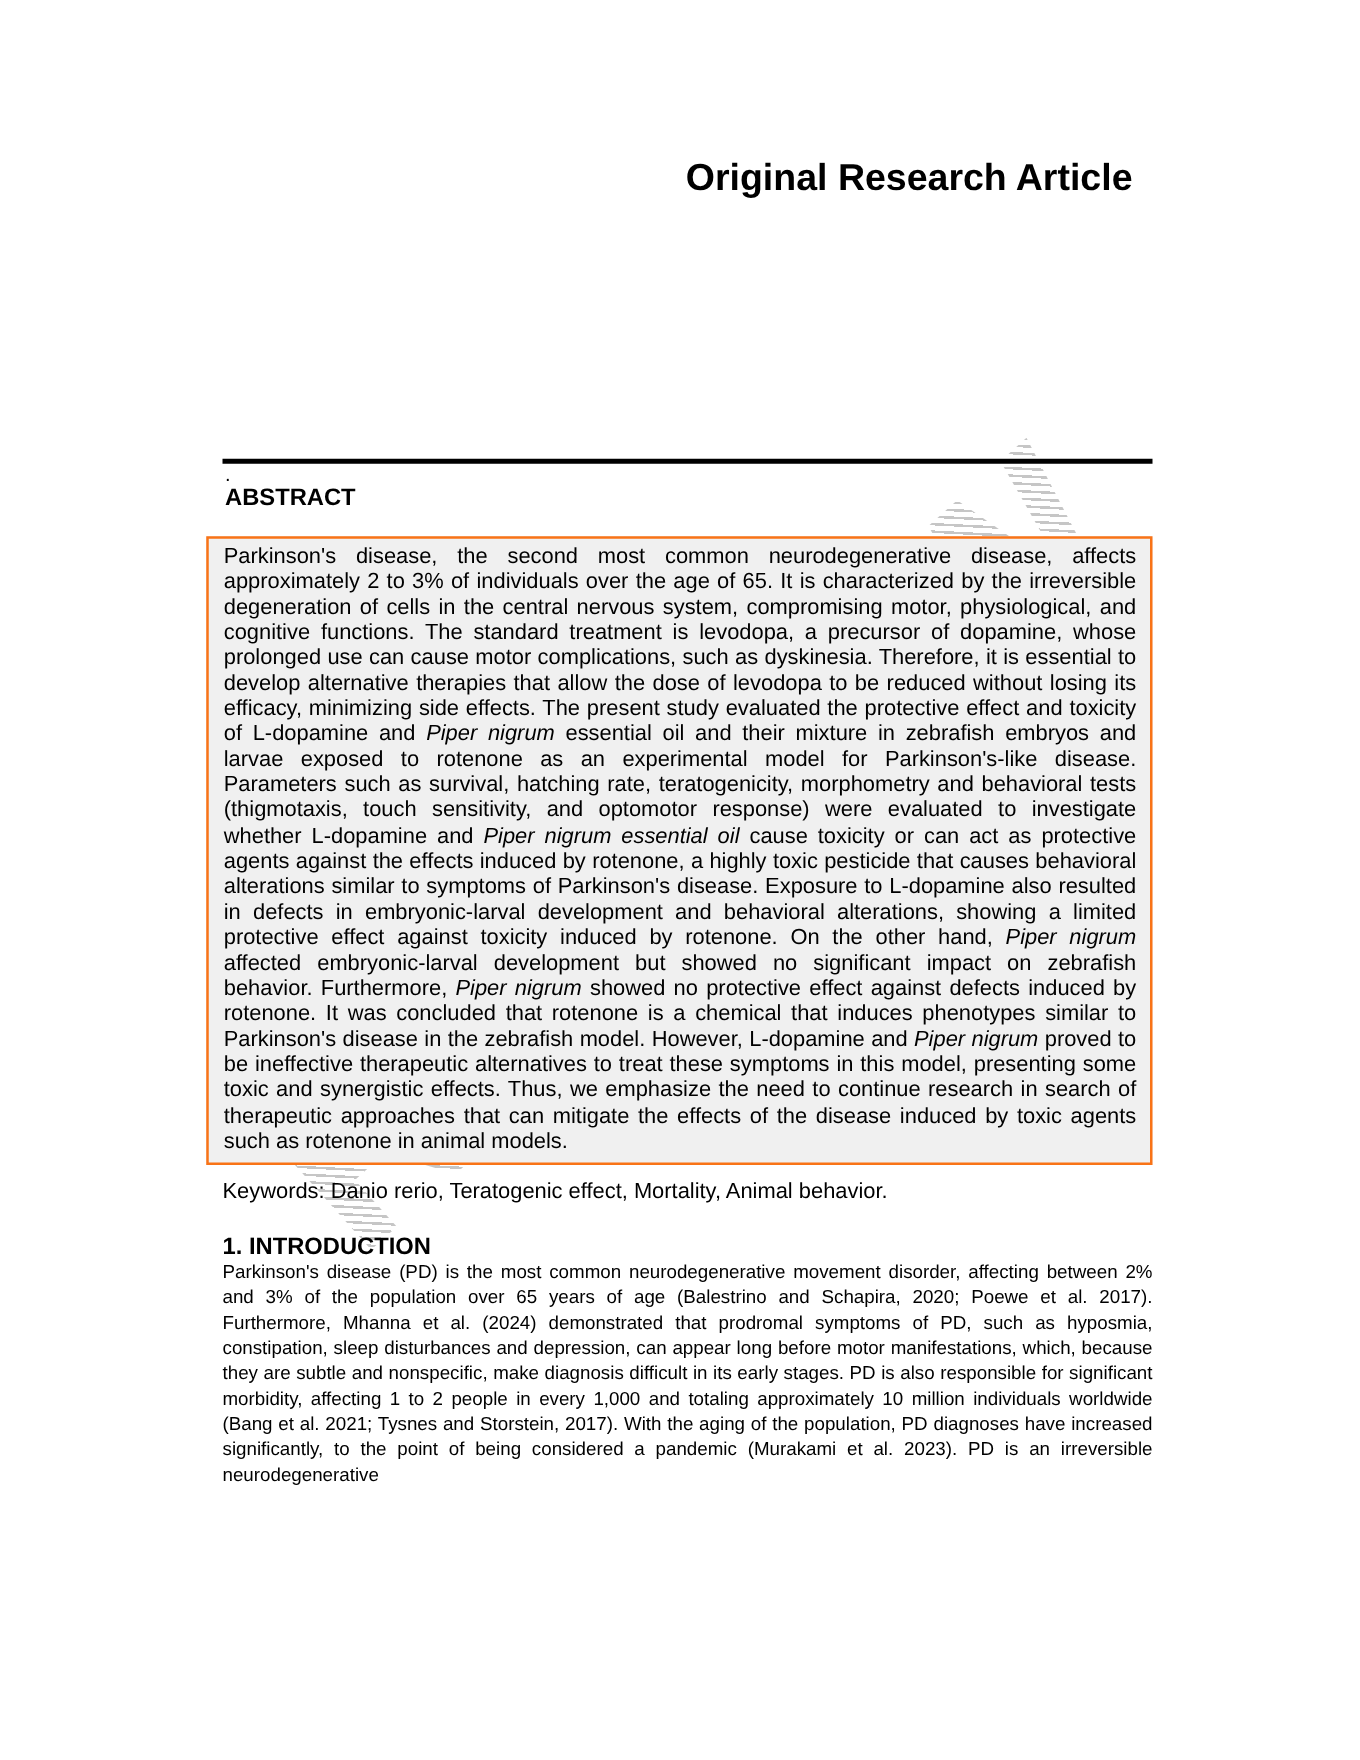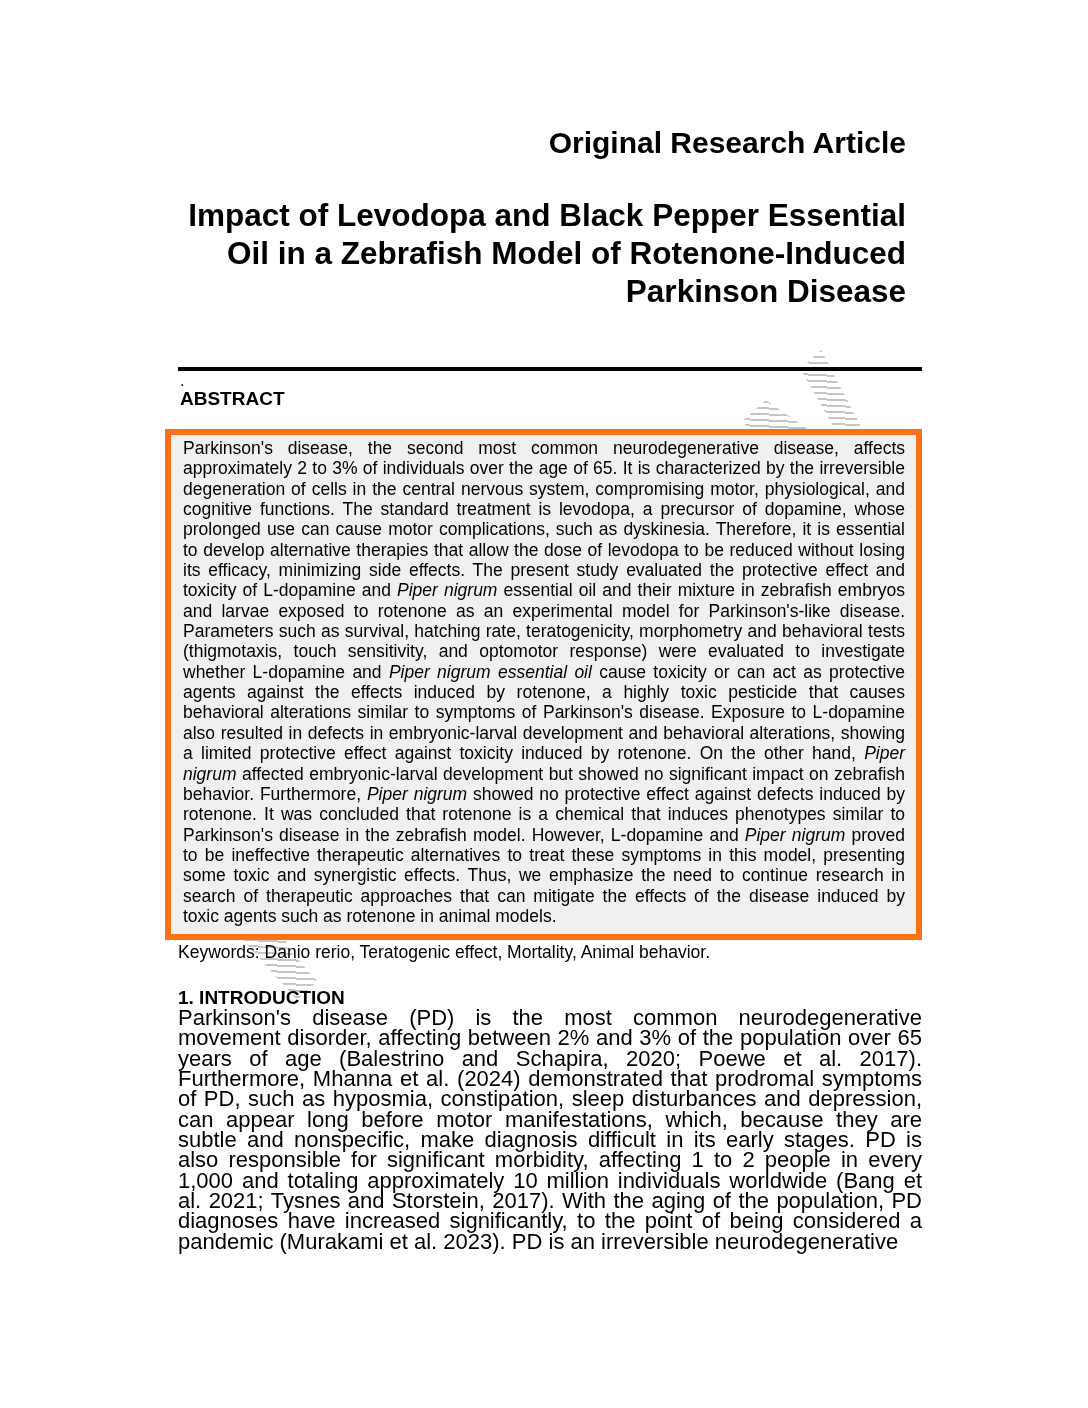--- a/index.html
+++ b/index.html
@@ -88,21 +88,21 @@
     top: 388px;
     left: 2px;
     font-size: 19px;
     font-weight: bold;
   }
   .abstract-box {
     position: absolute;
     top: 429px;
     left: -13px;
     right: 0;
-    border: 6px solid #f97316;
+    border: 2px solid #f97316;
     background: #f0f0f0;
     padding: 3px 11px 8px 12px;
     box-sizing: border-box;
   }
   .abstract-box p {
     margin: 0;
     font-size: 17.5px;
     line-height: 20.35px;
     text-align: justify;
   }
@@ -120,40 +120,37 @@
     font-size: 19px;
     font-weight: bold;
     margin-top: 24px;
   }
   .intro-paragraph {
     position: absolute;
     top: 1008px;
     left: 0;
     right: 0;
     margin: 0;
-    font-size: 22px;
+    font-size: 15px;
     line-height: 20.35px;
     text-align: justify;
   }
   i { font-style: italic; }
 </style>
 </head>
 <body>
 
 <div class="page">
 
   <div class="watermark">REVIEW</div>
 
   <div class="content">
 
     <div class="article-type">Original Research Article</div>
 
-    <h1 class="paper-title">Impact of Levodopa and Black Pepper Essential
-Oil in a Zebrafish Model of Rotenone-Induced
-Parkinson Disease</h1>
 
     <div class="rule"></div>
 
     <div class="dot">.</div>
 
     <div class="abstract-heading">ABSTRACT</div>
 
     <div class="abstract-box">
       <p>Parkinson's disease, the second most common neurodegenerative disease, affects approximately 2 to 3% of individuals over the age of 65. It is characterized by the irreversible degeneration of cells in the central nervous system, compromising motor, physiological, and cognitive functions. The standard treatment is levodopa, a precursor of dopamine, whose prolonged use can cause motor complications, such as dyskinesia. Therefore, it is essential to develop alternative therapies that allow the dose of levodopa to be reduced without losing its efficacy, minimizing side effects. The present study evaluated the protective effect and toxicity of L-dopamine and <i>Piper nigrum</i> essential oil and their mixture in zebrafish embryos and larvae exposed to rotenone as an experimental model for Parkinson's-like disease. Parameters such as survival, hatching rate, teratogenicity, morphometry and behavioral tests (thigmotaxis, touch sensitivity, and optomotor response) were evaluated to investigate whether L-dopamine and <i>Piper nigrum essential oil</i> cause toxicity or can act as protective agents against the effects induced by rotenone, a highly toxic pesticide that causes behavioral alterations similar to symptoms of Parkinson's disease. Exposure to L-dopamine also resulted in defects in embryonic-larval development and behavioral alterations, showing a limited protective effect against toxicity induced by rotenone. On the other hand, <i>Piper nigrum</i> affected embryonic-larval development but showed no significant impact on zebrafish behavior. Furthermore, <i>Piper nigrum</i> showed no protective effect against defects induced by rotenone. It was concluded that rotenone is a chemical that induces phenotypes similar to Parkinson's disease in the zebrafish model. However, L-dopamine and <i>Piper nigrum</i> proved to be ineffective therapeutic alternatives to treat these symptoms in this model, presenting some toxic and synergistic effects. Thus, we emphasize the need to continue research in search of therapeutic approaches that can mitigate the effects of the disease induced by toxic agents such as rotenone in animal models.</p>
     </div>

